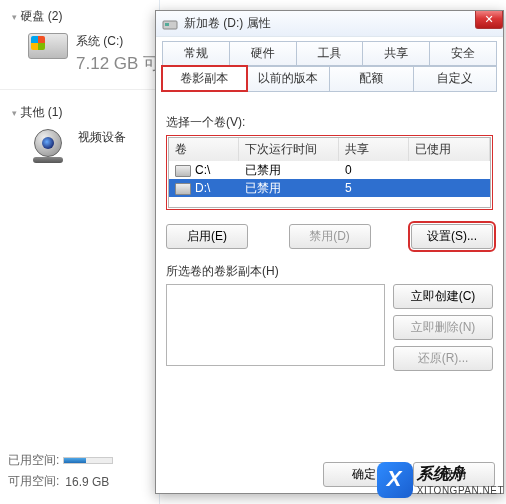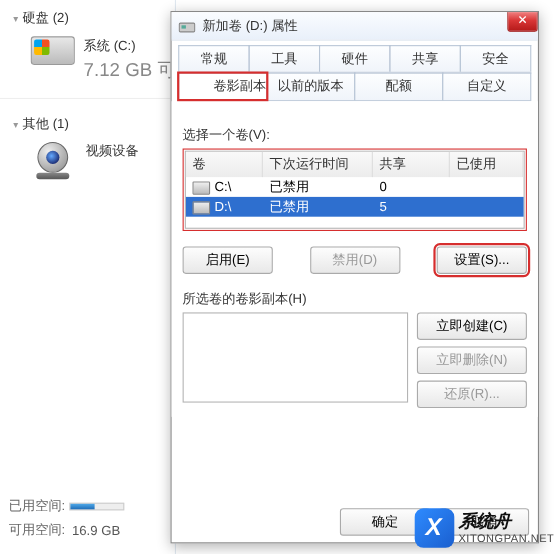--- a/index.html
+++ b/index.html
@@ -23,34 +23,34 @@
 .device-sub { color: #888; font-size: 17px; margin-top: 2px; white-space: nowrap; overflow: hidden; }
 .divider { border-top: 1px solid #eee; margin: 6px 0; }
 .bottom-stats { position: absolute; bottom: 12px; left: 8px; right: 4px; margin-top: 42px; }
 .stat-row { display: flex; align-items: center; padding: 2px 0; color: #555; font-size: 11px; }
 .stat-row .bar { width: 50px; height: 7px; background: #eee; margin-left: 4px; position: relative; border: 1px solid #ccc; }
 .stat-row .bar .fill { position: absolute; left: 0; top: 0; bottom: 0; background: linear-gradient(#4fa8e8,#1f6db8); }
 .stat-row .label { color: #666; }
 .stat-row .val { margin-left: 6px; white-space: nowrap; }
 
 
-.dialog { position: absolute; left: 155px; top: 10px; right: 16px; height: 484px; background: #fff; border: 1px solid #888; box-shadow: 0 3px 12px rgba(0,0,0,.3); }
+.dialog { position: absolute; left: 155px; top: 10px; right: 2px; height: 484px; background: #fff; border: 1px solid #888; box-shadow: 0 3px 12px rgba(0,0,0,.3); }
 .titlebar { height: 26px; background: linear-gradient(#fafcff,#e9f0fa); display: flex; align-items: center; padding: 0 6px; border-bottom: 1px solid #dfe7ef; position: relative; }
 .titlebar .app-icon { width: 16px; height: 16px; margin-right: 6px; position: relative; }
 .titlebar .app-icon svg { width: 16px; height: 16px; }
 .titlebar .title { color: #333; font-size: 12px; }
 .close-btn { position: absolute; right: 0; top: 0; width: 28px; height: 18px; background: linear-gradient(#f08080,#d93636 45%,#b51a1a); border: 1px solid #a33; border-top: none; border-radius: 0 0 3px 3px; text-align: center; color: #fff; font-size: 11px; line-height: 16px; cursor: pointer; }
 
 .tabarea { padding: 4px 6px 0 6px; }
 .tabs { display: flex; border-bottom: 1px solid #b9c6d6; }
 .tabs.row2 { border-bottom: 1px solid #b9c6d6; }
 .tab { flex: 1; text-align: center; padding: 3px 0; background: linear-gradient(#fdfeff,#f0f4fa); border: 1px solid #b9c6d6; border-bottom: none; margin-right: -1px; color: #333; cursor: pointer; font-size: 12px; position: relative; }
 .tab:last-child { margin-right: 0; }
 .tab.active { background: #fff; border-bottom: 1px solid #fff; z-index: 2; }
-.tab.highlighted { outline: 2px solid #d62e2e; outline-offset: -1px; z-index: 3; text-align: right; }
+.tab.highlighted { outline: 2px solid #d62e2e; outline-offset: -1px; z-index: 3; }
 
 .content { padding: 8px 10px; background: #fff; }
 .info-text { color: #333; line-height: 1.5; font-size: 12px; }
 .info-text a { color: #0066cc; text-decoration: underline; cursor: pointer; }
 
 .vol-label { margin-top: 14px; color: #333; font-size: 12px; }
 
 .volumes-box { border: 1px solid #d62e2e; margin-top: 4px; padding: 1px; }
 .vol-table { width: 100%; border: 1px solid #b4b4b4; }
 .vol-header { display: flex; background: linear-gradient(#f9f9f9,#ececec); }
@@ -141,22 +141,22 @@
           <rect x="3" y="7" width="4" height="3" fill="#5a9"></rect>
         </svg>
     </span>
     <span class="title">新加卷 (D:) 属性</span>
     <div class="close-btn">✕</div>
   </div>
   <div class="dialog-body">
     <div class="tabarea">
       <div class="tabs">
         <div class="tab">常规</div>
+        <div class="tab">硬件</div>
         <div class="tab">工具</div>
-        <div class="tab">硬件</div>
         <div class="tab">共享</div>
         <div class="tab">安全</div>
       </div>
       <div class="tabs row2">
         <div class="tab active highlighted">卷影副本</div>
         <div class="tab">以前的版本</div>
         <div class="tab">配额</div>
         <div class="tab">自定义</div>
       </div>
     </div>

